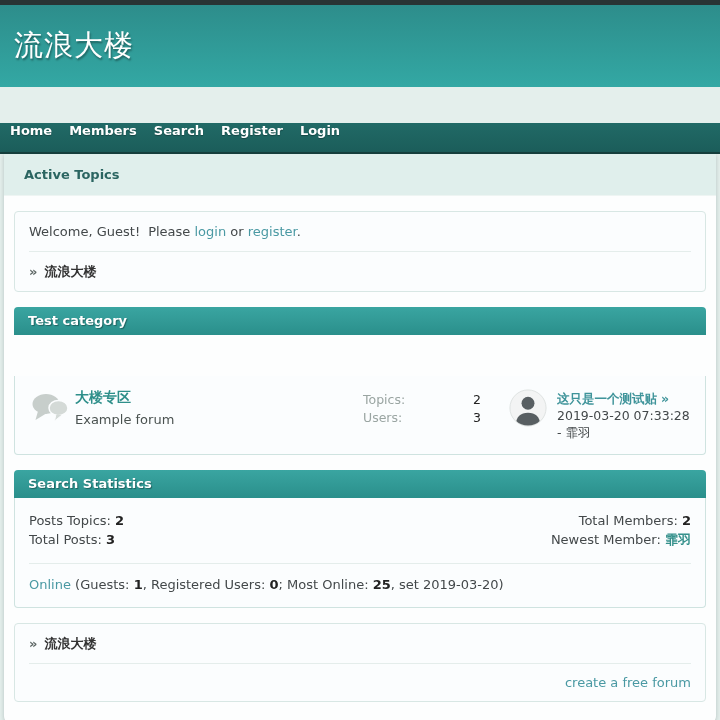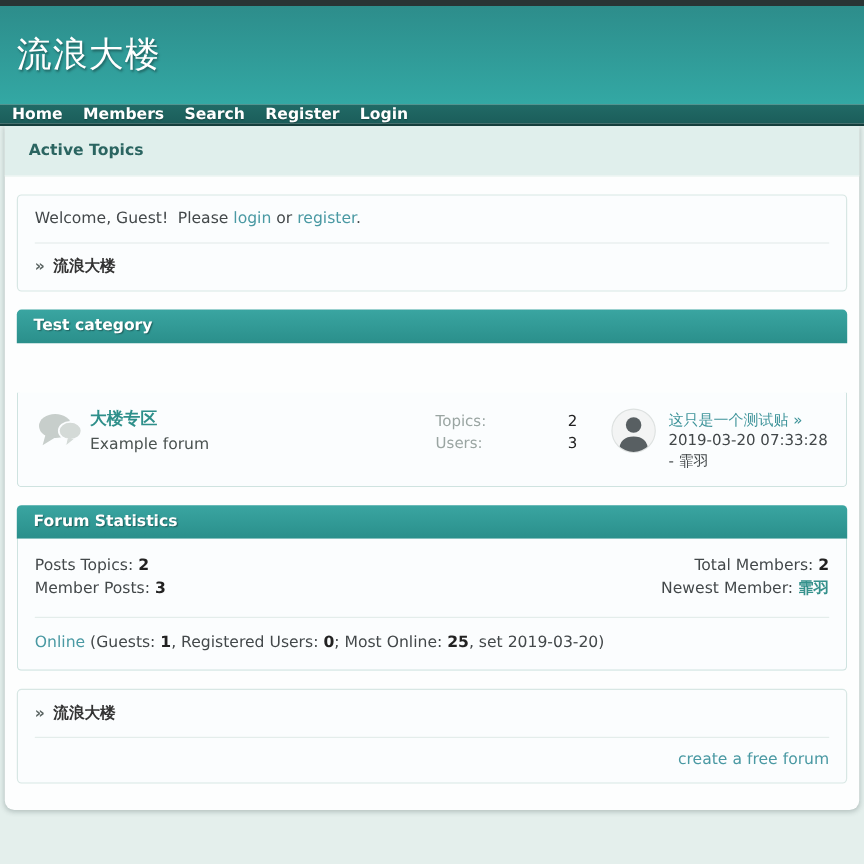--- a/index.html
+++ b/index.html
@@ -11,22 +11,22 @@
     font-size:13px; color:#43484a;
   }
   a { cursor:pointer; }
 
   
   .top-strip { height:5px; background:#293434; }
   .masthead { height:82px; background:linear-gradient(#2d8d8b,#33a8a4); display:flex; align-items:center; padding:0 14px; }
   .site-title { color:#ffffff; font-size:29px; font-weight:normal; letter-spacing:1px;
     text-shadow:1px 2px 2px rgba(0,0,0,0.38); text-decoration:none; }
 
-  .navbar { height:18px; background:linear-gradient(#216a66,#1b5d5a); border-bottom:2px solid #153f3d;
-    display:flex; align-items:center; padding:0 10px; }
+  .navbar { height:31px; background:linear-gradient(#216a66,#1b5d5a); border-bottom:2px solid #153f3d;
+    display:flex; padding:0 10px;margin-top:36px; }
   .nav-link { color:#fff; font-weight:bold; font-size:13px; text-decoration:none; margin-right:17px;
     text-shadow:0 1px 1px rgba(0,0,0,0.3); }
 
   
   .wrapper { margin:0 4px; background:#fdfefe; border-radius:0 0 8px 8px;
     box-shadow:0 1px 4px rgba(40,60,58,0.25); padding-bottom:22px; }
   .subnav { height:42px; background:#e0efec; display:flex; align-items:center; padding:0 20px;
     border-bottom:1px solid #eef5f3; }
   .subnav-link { color:#2b6561; font-weight:bold; font-size:13px; text-decoration:none; }
   .content { padding:15px 10px 0 10px; }
@@ -52,21 +52,21 @@
   .forum-row { display:flex; align-items:flex-start; padding:13px 14px 13px 16px;margin-top:41px; }
   .forum-icon { width:40px; flex:none; margin-top:3px; }
   .forum-main { flex:1; padding-left:4px; min-width:0; }
   .forum-name { color:#2e8f8a; font-weight:bold; font-size:14px; text-decoration:none; }
   .forum-desc { color:#4a5250; margin-top:5px; font-size:13px; }
   .forum-stats { width:118px; flex:none; font-size:12.5px; color:#9aa5a2; margin-top:2px; }
   .stat-line { display:flex; justify-content:space-between; line-height:18px; }
   .stat-line .stat-value { color:#222; }
   .avatar-wrap { flex:none; margin-left:28px; margin-right:10px; }
   .lastpost { width:134px; flex:none; font-size:12.5px; line-height:17px; margin-top:1px; overflow:hidden; }
-  .lastpost-link { color:#3f949a; text-decoration:none; }
+  .lastpost-link { color:#3f949a; text-decoration:none;font-weight:bold; }
   .lastpost-date { color:#43484a; }
 
   
   .stats-cols { display:flex; justify-content:space-between; padding:13px 14px 0; line-height:19px; }
   .stats-right { text-align:right; }
   .stat-num { font-weight:bold; color:#222; }
   .member-link { color:#35918c; font-weight:bold; text-decoration:none; }
   .stats-divider { border-top:1px solid #e4edeb; margin:14px 14px 0; }
   .online-row { padding:12px 14px 14px; line-height:17px; }
   .online-row b { color:#222; }
@@ -161,30 +161,30 @@
             <a class="lastpost-link">»</a>
             <span class="lastpost-date">2019-03-20 07:33:28 -</span>
             <a class="lastpost-date" style="text-decoration:none;">霏羽</a>
           </div>
 
         </div>
       </div>
     </div>
 
     <div class="section">
-      <div class="section-bar">Forum Statistics</div>
+      <div class="section-bar">Search Statistics</div>
       <div class="section-panel">
         <div class="stats-cols">
           <div class="stats-left">
             <div>
               <span>Posts Topics:</span>
               <span class="stat-num">2</span>
             </div>
             <div>
-              <span>Member Posts:</span>
+              <span>Total Posts:</span>
               <span class="stat-num">3</span>
             </div>
           </div>
           <div class="stats-right">
             <div>
               <span>Total Members:</span>
               <span class="stat-num">2</span>
             </div>
             <div>
               <span>Newest Member:</span>

